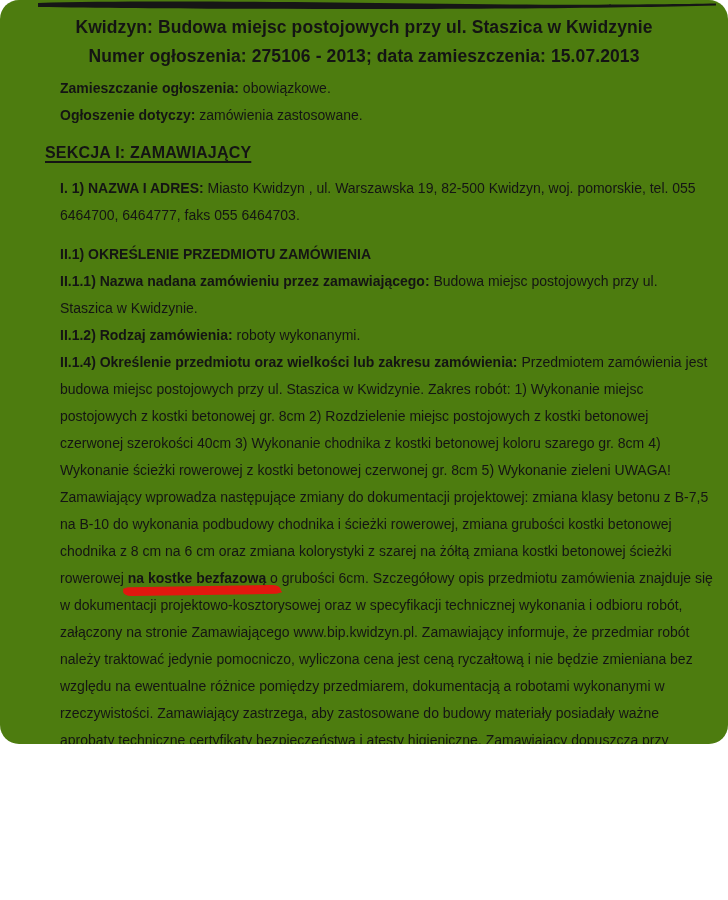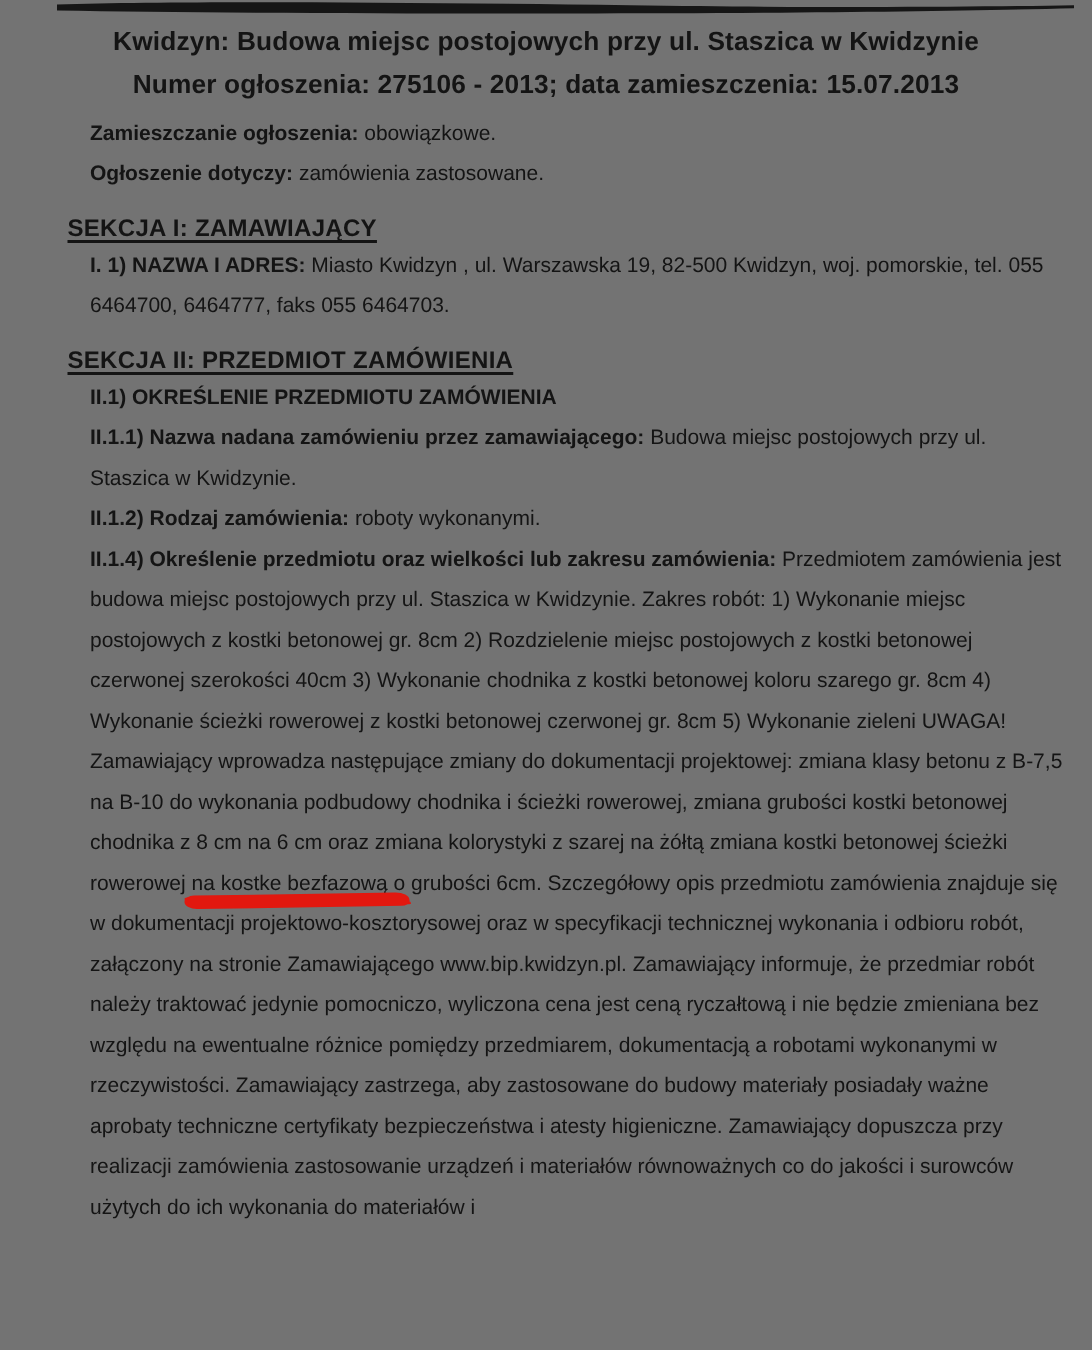--- a/index.html
+++ b/index.html
@@ -1,25 +1,26 @@
 <!DOCTYPE html>
 <html lang="pl"><head>
 <meta charset="utf-8">
 <style>
   * { box-sizing: border-box; }
   html, body { margin: 0; padding: 0; background: #ffffff; }
   .page {
     position: relative;
     width: 728px;
-    height: 900px;
+    height: 744px;
     margin: 0 auto;
-    background: #737373;
+    background: #4d7c0f;
     color: #141414;
     font-family: "Liberation Sans", "DejaVu Sans", sans-serif;
     overflow: hidden;
+    border-radius: 19px;
   }
   .scan-line {
     position: absolute;
     top: 0; left: 0;
     width: 728px; height: 14px;
     pointer-events: none;
   }
   .header {
     padding-top: 13px;
     text-align: center;
@@ -42,32 +43,33 @@
     margin: 14px 16px 0 45px;
     font-size: 16px;
     font-weight: bold;
     text-decoration: underline;
     text-underline-offset: 3px;
     text-decoration-thickness: 1.5px;
     letter-spacing: 0.2px;
     line-height: 20px;
   }
   .section-body {
-    margin: 0 16px 0 60px;
+    margin: 12px 16px 0 60px;
     width: 654px;
     font-size: 14px;
     line-height: 27px;
   }
   .section-body p { margin: 0; }
   .indent1 { padding-left: 15px; }
   b, .bold { font-weight: bold; }
 
   .mark-red {
     position: relative;
     white-space: nowrap;
+    font-weight: bold;
   }
   .mark-red::after {
     content: "";
     position: absolute;
     left: -5px;
     right: -14px;
     bottom: -9px;
     height: 9px;
     background: #e2180f;
     border-radius: 12px 18px 10px 16px / 8px 10px 7px 9px;
@@ -93,21 +95,20 @@
     <p><b>Zamieszczanie ogłoszenia:</b> <span>obowiązkowe.</span></p>
     <p><b>Ogłoszenie dotyczy:</b> <span>zamówienia zastosowane.</span></p>
   </div>
 
   <h2 class="section-heading">SEKCJA I: ZAMAWIAJĄCY</h2>
 
   <div class="section-body">
     <p><b>I. 1) NAZWA I ADRES:</b> <span>Miasto Kwidzyn , ul. Warszawska 19, 82-500 Kwidzyn, woj. pomorskie, tel. 055 6464700, 6464777, faks 055 6464703.</span></p>
   </div>
 
-  <h2 class="section-heading">SEKCJA II: PRZEDMIOT ZAMÓWIENIA</h2>
 
   <div class="section-body">
     <p class="bold">II.1) OKREŚLENIE PRZEDMIOTU ZAMÓWIENIA</p>
     <p><b>II.1.1) Nazwa nadana zamówieniu przez zamawiającego:</b> <span>Budowa miejsc postojowych przy ul. Staszica w Kwidzynie.</span></p>
     <p><b>II.1.2) Rodzaj zamówienia:</b> <span>roboty wykonanymi.</span></p>
     <p><b>II.1.4) Określenie przedmiotu oraz wielkości lub zakresu zamówienia:</b> <span>Przedmiotem zamówienia jest budowa miejsc postojowych przy ul. Staszica w Kwidzynie. Zakres robót: 1) Wykonanie miejsc postojowych z kostki betonowej gr. 8cm 2) Rozdzielenie miejsc postojowych z kostki betonowej czerwonej szerokości 40cm 3) Wykonanie chodnika z kostki betonowej koloru szarego gr. 8cm 4) Wykonanie ścieżki rowerowej z kostki betonowej czerwonej gr. 8cm 5) Wykonanie zieleni UWAGA! Zamawiający wprowadza następujące zmiany do dokumentacji projektowej: zmiana klasy betonu z B-7,5 na B-10 do wykonania podbudowy chodnika i ścieżki rowerowej, zmiana grubości kostki betonowej chodnika z 8 cm na 6 cm oraz zmiana kolorystyki z szarej na żółtą zmiana kostki betonowej ścieżki rowerowej</span> <span class="mark-red">na kostke bezfazową</span> <span>o grubości 6cm. Szczegółowy opis przedmiotu zamówienia znajduje się w dokumentacji projektowo-kosztorysowej oraz w specyfikacji technicznej wykonania i odbioru robót, załączony na stronie Zamawiającego www.bip.kwidzyn.pl. Zamawiający informuje, że przedmiar robót należy traktować jedynie pomocniczo, wyliczona cena jest ceną ryczałtową i nie będzie zmieniana bez względu na ewentualne różnice pomiędzy przedmiarem, dokumentacją a robotami wykonanymi w rzeczywistości. Zamawiający zastrzega, aby zastosowane do budowy materiały posiadały ważne aprobaty techniczne certyfikaty bezpieczeństwa i atesty higieniczne. Zamawiający dopuszcza przy realizacji zamówienia zastosowanie urządzeń i materiałów równoważnych co do jakości i surowców użytych do ich wykonania do materiałów i</span></p>
   </div>
 
 </div>
 

